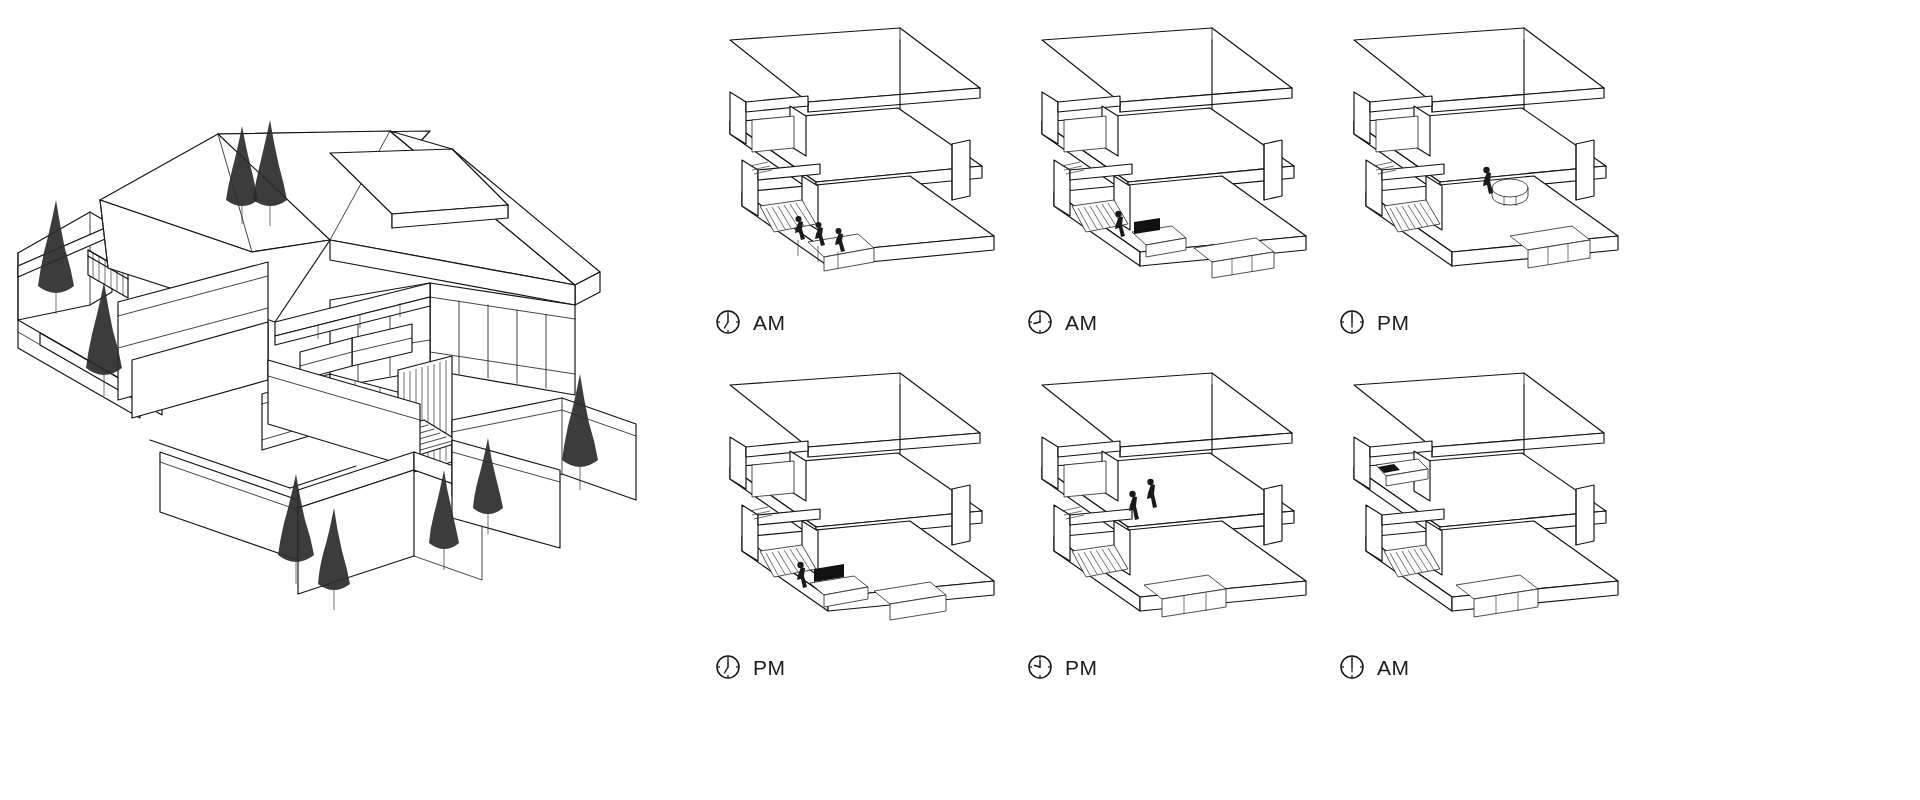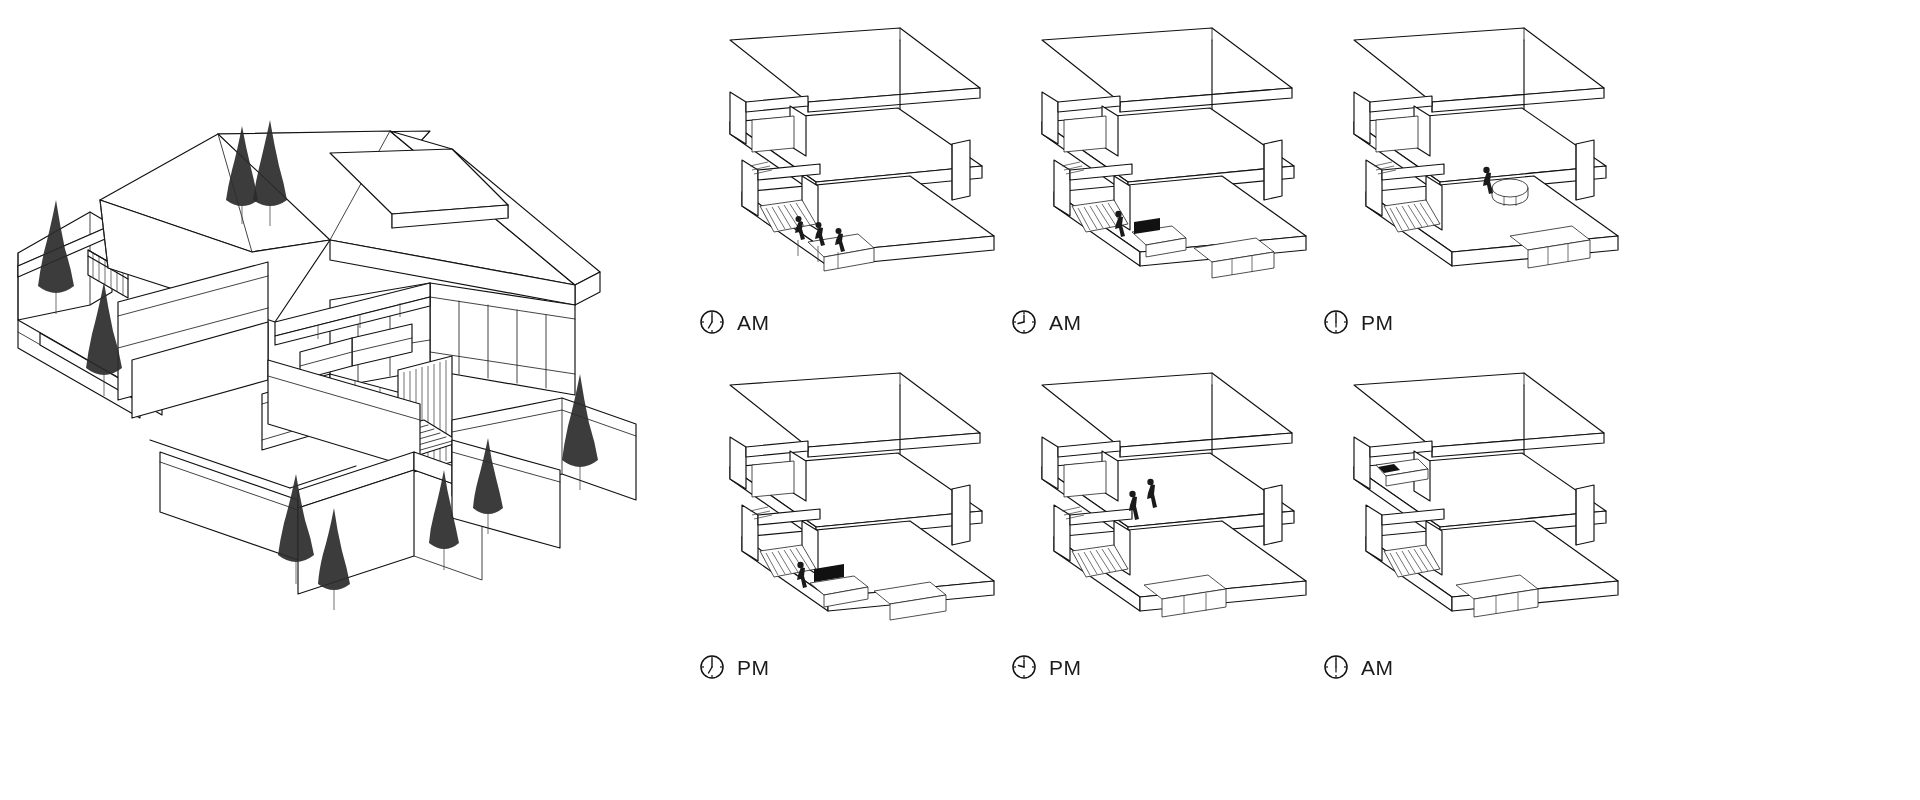--- a/index.html
+++ b/index.html
@@ -12,21 +12,21 @@
   }
   #board{position:absolute;inset:0;width:1920px;height:800px;}
   .panel{position:absolute;}
   
   #hero{left:0;top:0;width:700px;height:800px;}
   
   #grid{position:absolute;left:690px;top:0;width:1230px;height:800px;}
   .cell{position:absolute;width:410px;height:380px;}
   .cell .art{position:absolute;left:0;top:0;width:410px;height:300px;}
   .caption{
-    position:absolute;left:8px;top:292px;
+    position:absolute;left:24px;top:292px;
     display:flex;align-items:center;gap:11px;
     height:40px;
   }
   .clock{width:28px;height:28px;display:block;}
   .ampm{
     font-size:21px;letter-spacing:.6px;color:#1b1b1b;
     font-family:"Liberation Sans", sans-serif;
     line-height:1;
   }
   svg{display:block;overflow:visible;}

